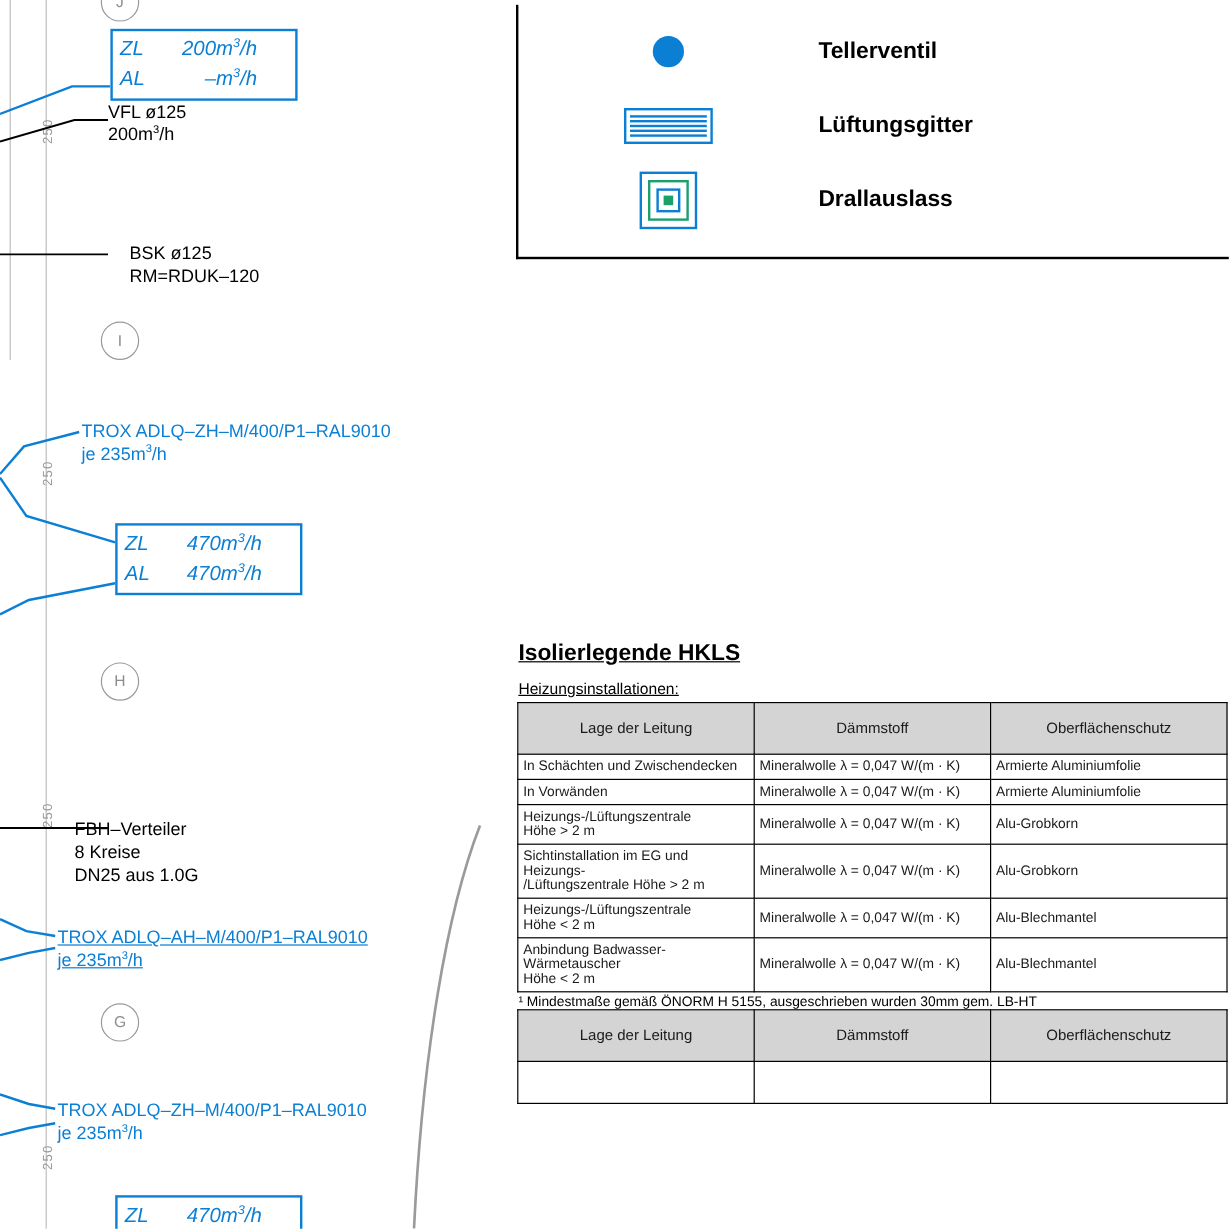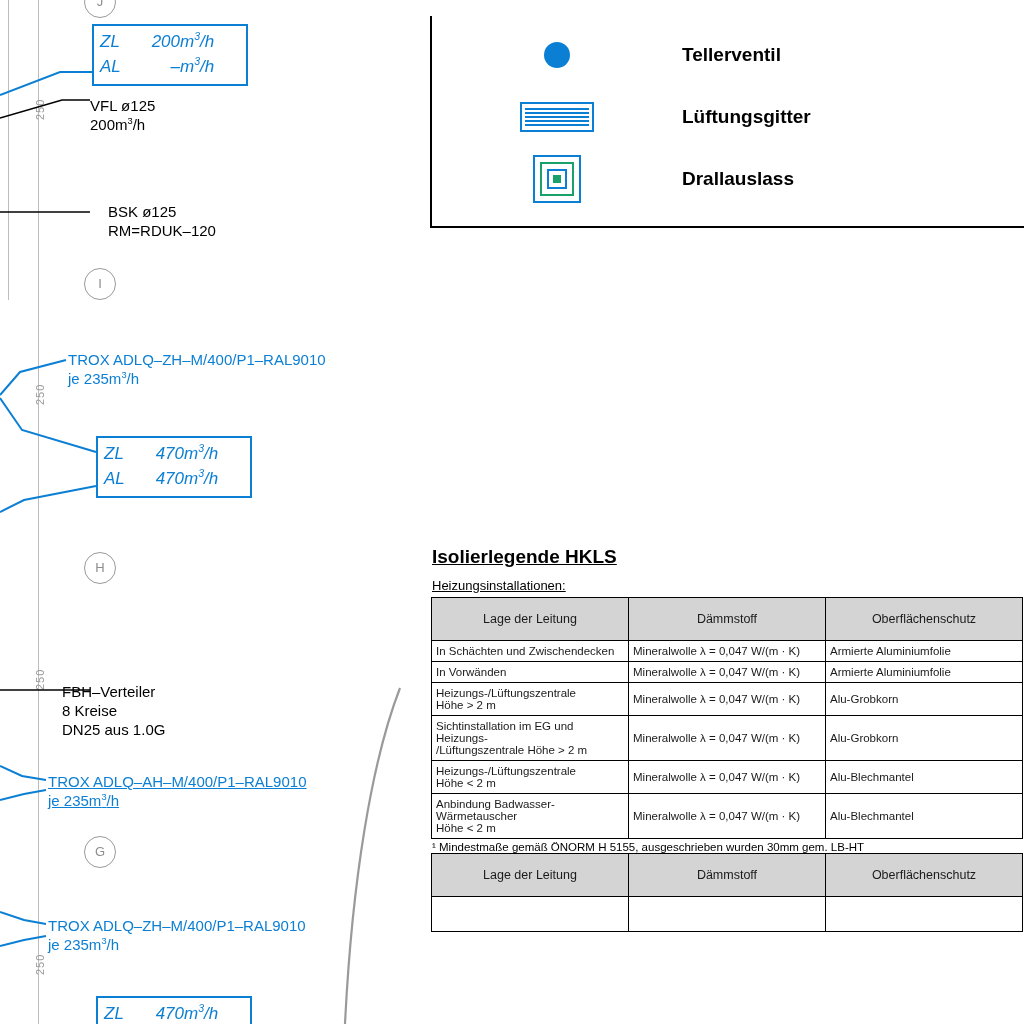--- a/index.html
+++ b/index.html
@@ -78,21 +78,21 @@
     position: absolute;
     font-size: 15px;
     line-height: 1.28;
     white-space: nowrap;
   }
   .ann.blue { color: #0b7fd4; }
 
   
   #right {
     position: absolute;
-    left: 430px; top: 16px;
+    left: 430px; top: 4px;
     width: 594px; height: 940px;
   }
 
   #legend-symbols {
     position: absolute;
     left: 0; top: 0;
     width: 594px; height: 210px;
     border-bottom: 2px solid #000;
     border-left: 2px solid #000;
   }
@@ -263,21 +263,21 @@
   </div>
 
   <div class="valbox" style="left:96px; top:996px; width:140px;">
     <div class="row">
       <span class="lbl">ZL</span>
       <span class="num">470</span>
       <span class="unit">m<sup>3</sup>/h</span>
     </div>
   </div>
 
-  <div class="ann" style="left:90px; top:96px;">
+  <div class="ann" style="left:90px; top:84px;">
     <div>VFL ø125</div>
     <div>200m<sup>3</sup>/h</div>
   </div>
 
   <div class="ann" style="left:89px; top:202px;margin-left:19px;">
     <div>BSK ø125</div>
     <div>RM=RDUK–120</div>
   </div>
 
   <div class="ann blue" style="left:68px; top:350px;">

